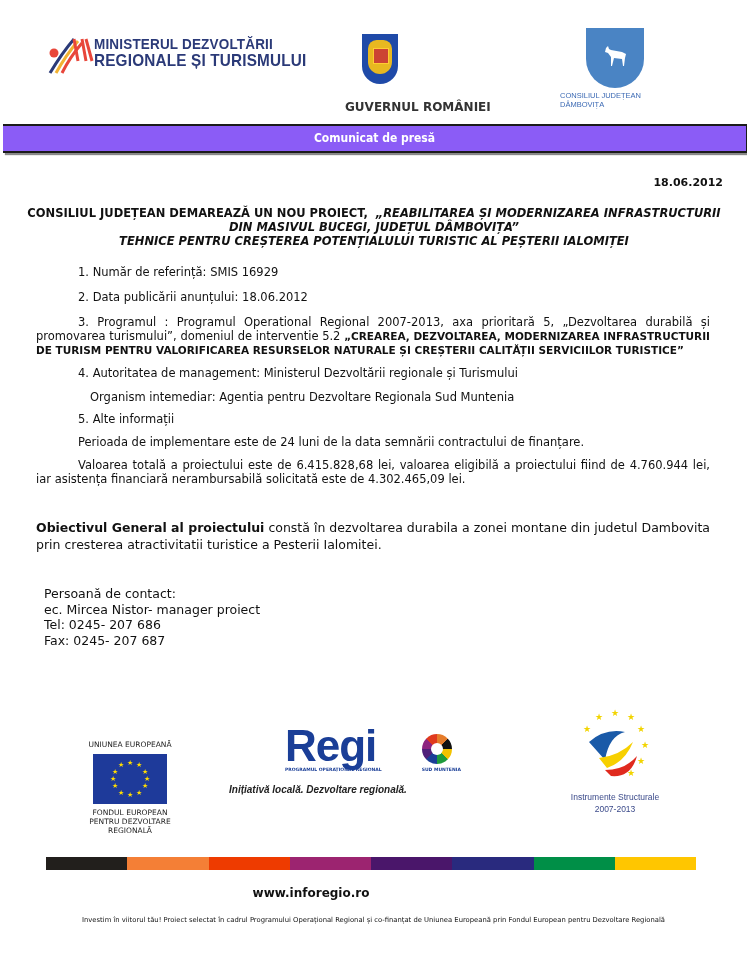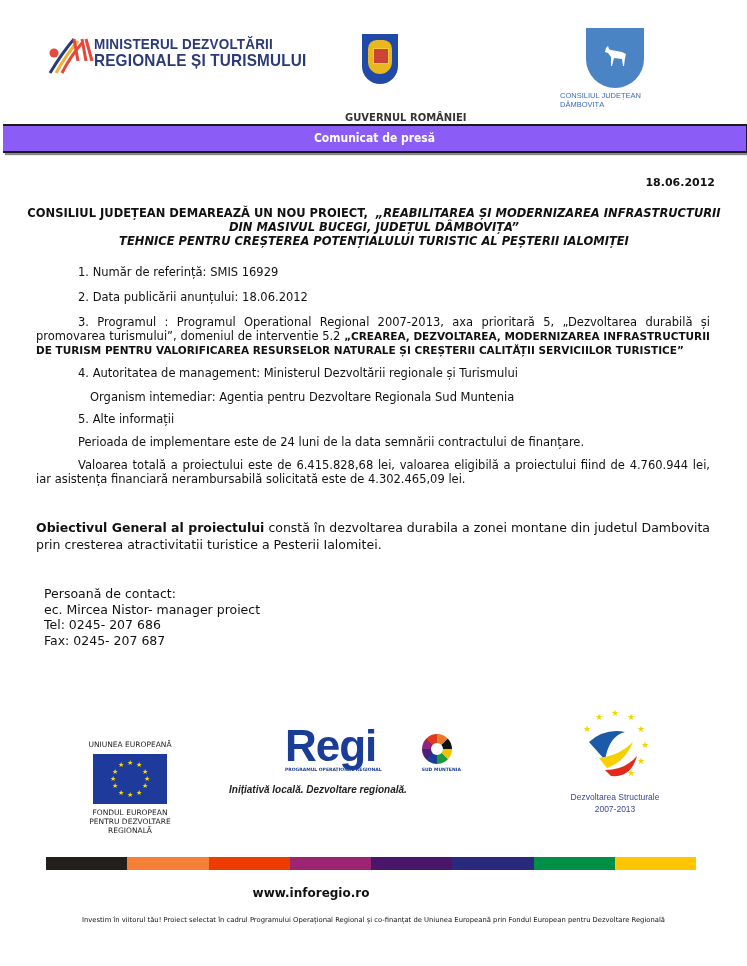--- a/index.html
+++ b/index.html
@@ -6,29 +6,29 @@
     body { width:747px; height:966px; position:relative; overflow:hidden; font-family:"DejaVu Sans", sans-serif; color:#111; }
     .abs { position:absolute; }
     
     .mdrt { left:48px; top:33px; width:190px; height:46px; }
     .mdrt-text { position:absolute; left:46px; top:2px; font-family:"Liberation Sans Narrow","Liberation Sans", sans-serif; color:#2b3a78; font-weight:bold; font-size:15px; line-height:17px; letter-spacing:0.2px; transform:scaleX(0.9); transform-origin:left top; white-space:nowrap; }
     .mdrt-text .l2 { font-size:17px; }
     .gov { left:345px; top:34px; width:70px; }
     .gov-shield { width:36px; height:50px; margin:0 auto; background:#1f4aa8; border-radius:0 0 18px 18px; position:relative; }
     .gov-shield .eagle { position:absolute; left:6px; top:6px; width:24px; height:34px; background:#e8b820; border-radius:10px 10px 14px 14px; }
     .gov-shield .inner { position:absolute; left:11px; top:14px; width:14px; height:14px; background:#c43; border:1px solid #fc3; }
-    .gov-label { font-size:10px; font-weight:bold; color:#333; text-align:right; margin-top:28px; white-space:nowrap; }
+    .gov-label { font-size:12px; font-weight:bold; color:#333; text-align:right; margin-top:16px; white-space:nowrap; }
     .cj { left:560px; top:28px; width:110px; text-align:left; }
     .cj-shield { width:58px; height:60px; margin:0 auto; background:#4a84c4; border-radius:0 0 29px 29px; position:relative; }
     .cj-shield .deer { position:absolute; left:14px; top:16px; width:30px; height:24px; color:#fff; font-size:26px; line-height:24px; }
     .cj-label { font-family:"Liberation Sans", sans-serif; font-size:7.5px; color:#3c6ab4; margin-top:3px; line-height:9px; }
     
     .banner { left:3px; top:124px; width:743px; height:25px; background:#8b5cf6; border-top:2px solid #1b1b1b; border-bottom:2px solid #1b1b1b; border-right:2px solid #1b1b1b; box-shadow:2px 2px 1px #888; }
     .banner-text { width:100%; text-align:center; color:#fff; font-size:12px; font-weight:bold; line-height:25px; font-family:"DejaVu Sans Condensed","DejaVu Sans", sans-serif; }
-    .date { right:32px; top:176px; font-size:11px; font-weight:bold; }
+    .date { right:24px; top:176px; font-size:11px; font-weight:bold; }
     .title { left:22px; top:206px; width:704px; text-align:center; font-size:11.5px; font-weight:bold; line-height:14px; }
     .title i { font-style:italic; }
     .body-txt { font-size:11.5px; line-height:14px; color:#111; }
     .para { position:absolute; left:36px; width:674px; }
     .ind { padding-left:42px; }
     .small-caps-bold { font-weight:bold; font-size:10.5px; }
     .justify { text-align:justify; }
     .contact { left:44px; top:586px; font-size:12.5px; line-height:15.5px; color:#111; }
     
     .eu { left:70px; top:740px; width:120px; text-align:center; }
@@ -154,21 +154,21 @@
       <text x="66" y="42">★</text>
         <text x="62" y="58">★</text>
         <text x="52" y="70">★</text>
       <text x="20" y="14">★</text>
         <text x="8" y="26">★</text>
     </g>
     <path d="M14 36 Q30 22 50 26 Q34 30 30 54 Z" fill="#1a5aa8"></path>
     <path d="M24 52 Q44 50 58 36 Q50 56 32 62 Z" fill="#f7d000"></path>
     <path d="M30 64 Q50 64 62 50 Q56 72 36 70 Z" fill="#e02a1e"></path>
   </svg>
-  <div class="is-label">Dezvoltarea Structurale</div>
+  <div class="is-label">Instrumente Structurale</div>
   <div class="is-label">2007-2013</div>
 </div>
 
 <div class="abs stripes">
   <div style="background:#221f1c"></div>
   <div style="background:#f47f36"></div>
   <div style="background:#ee3b00"></div>
   <div style="background:#9c2470"></div>
   <div style="background:#4a166a"></div>
   <div style="background:#292a7e"></div>

